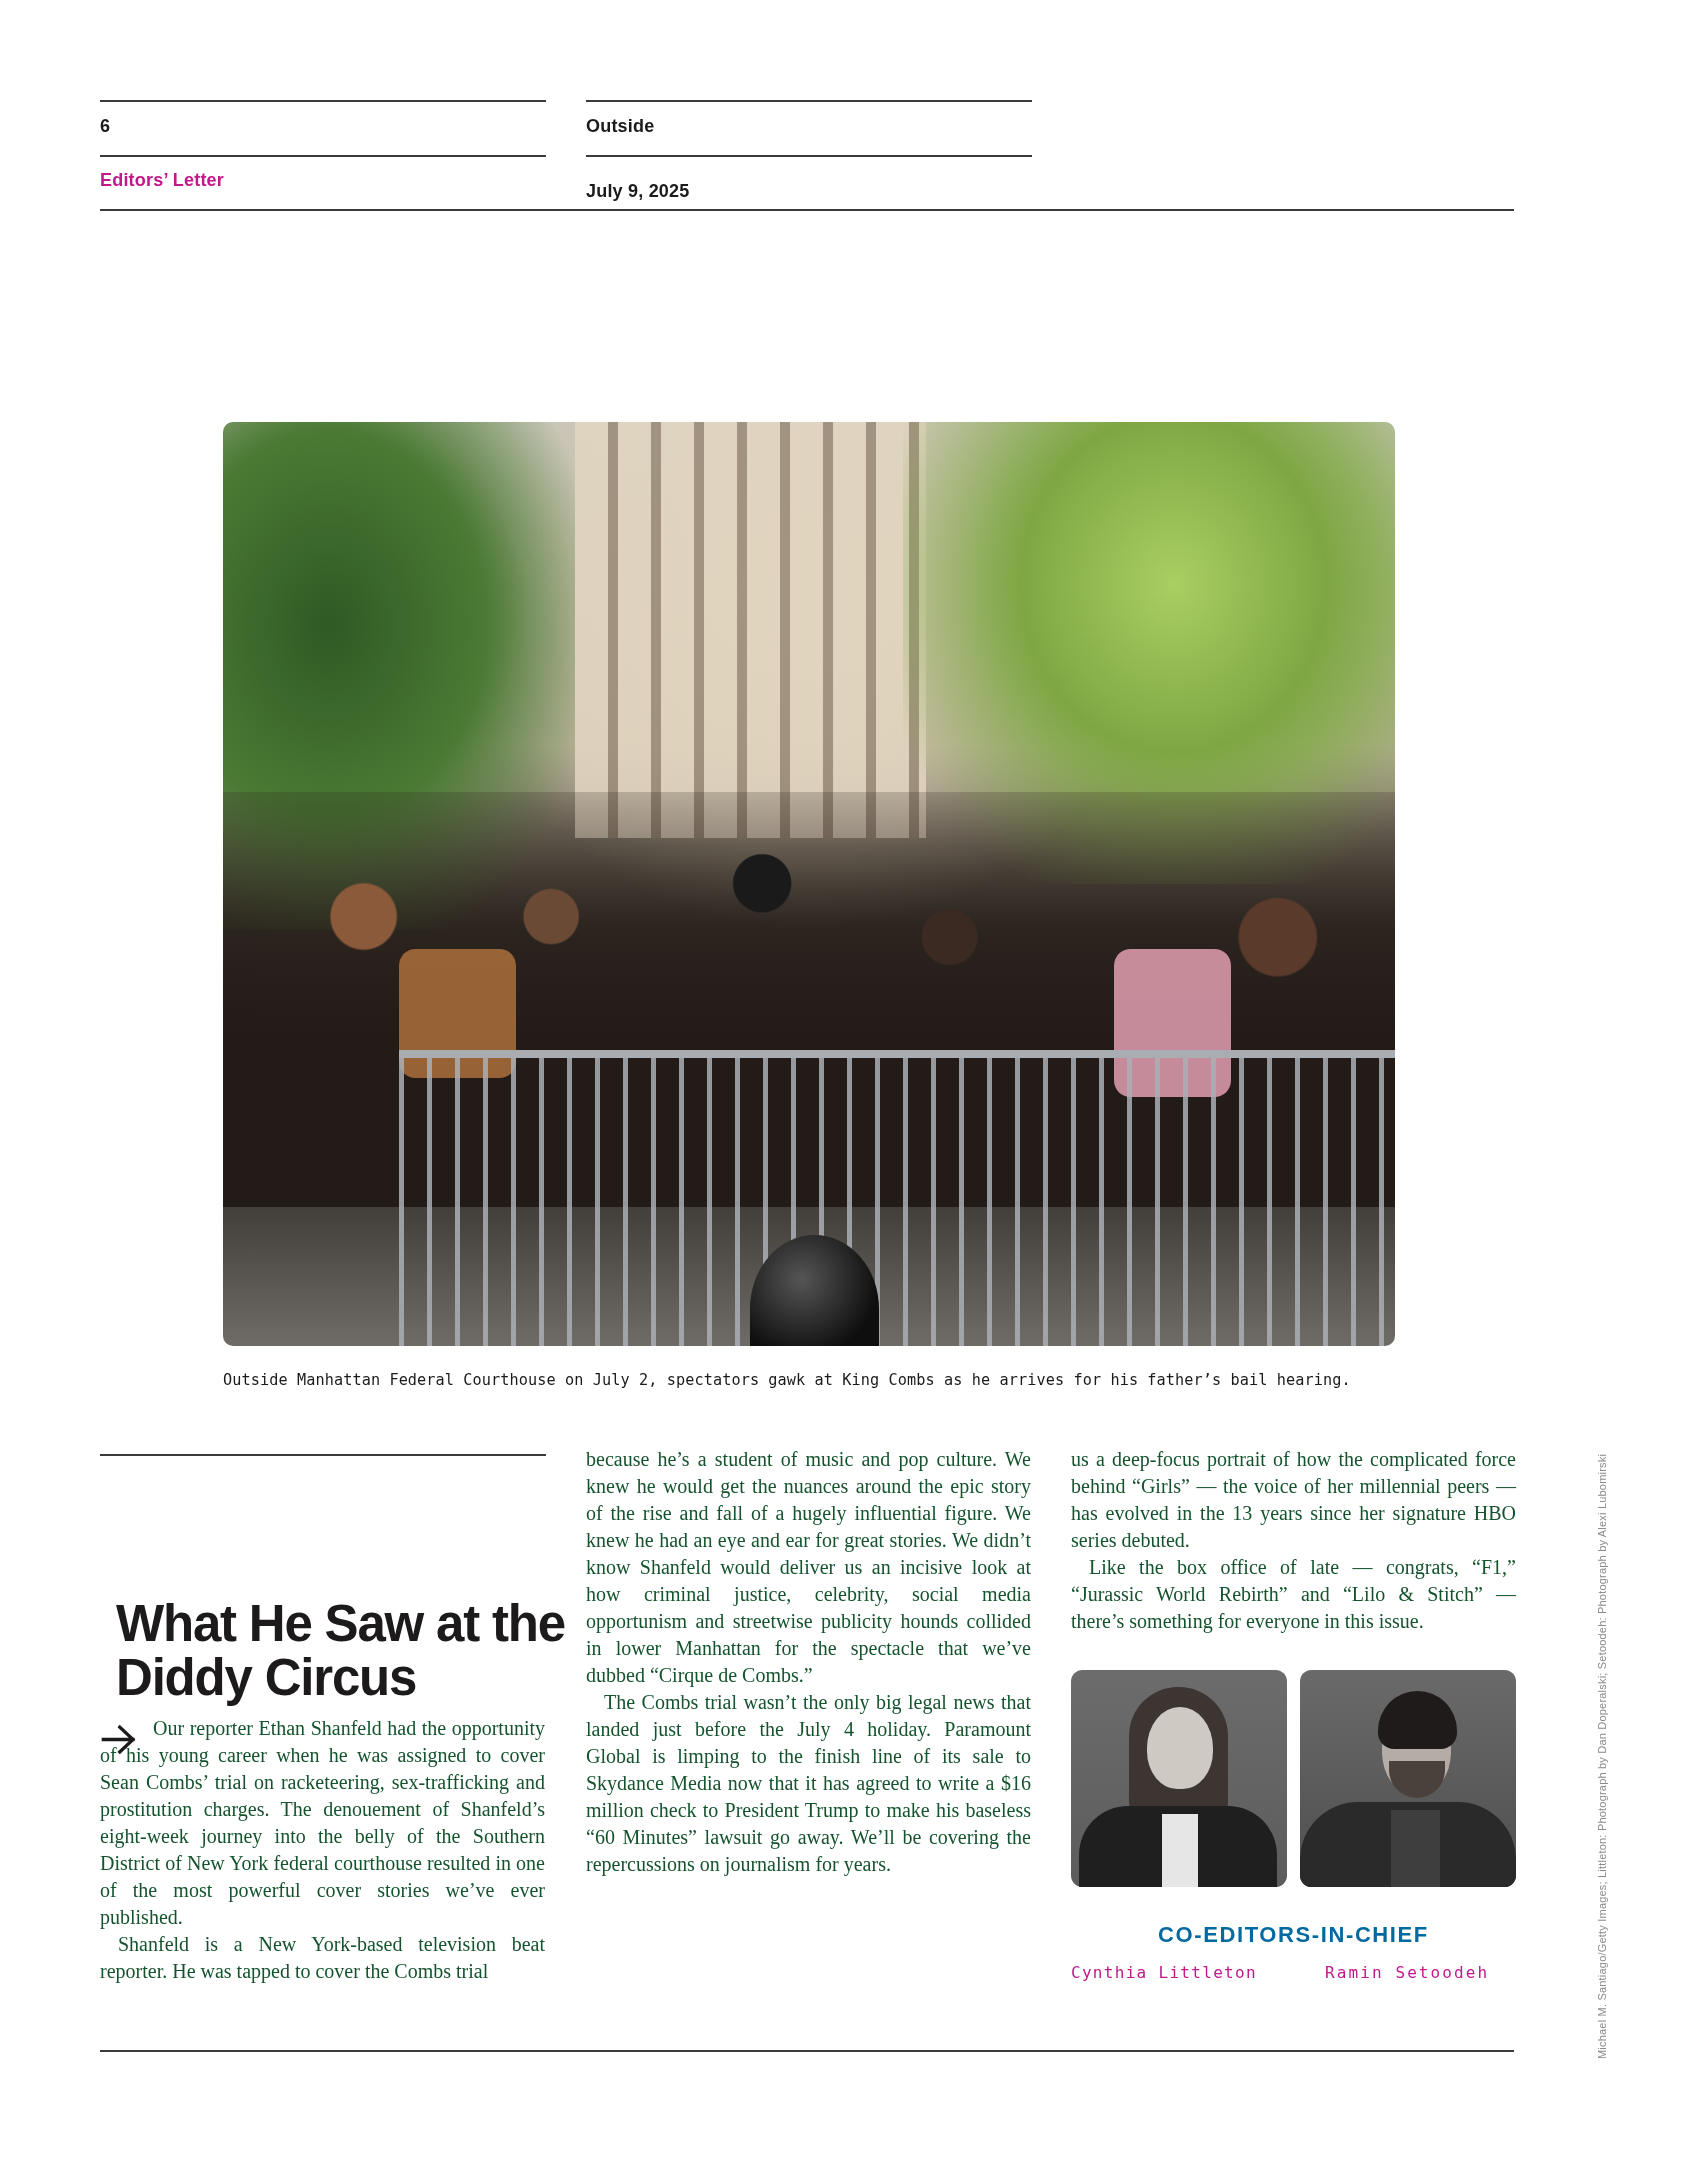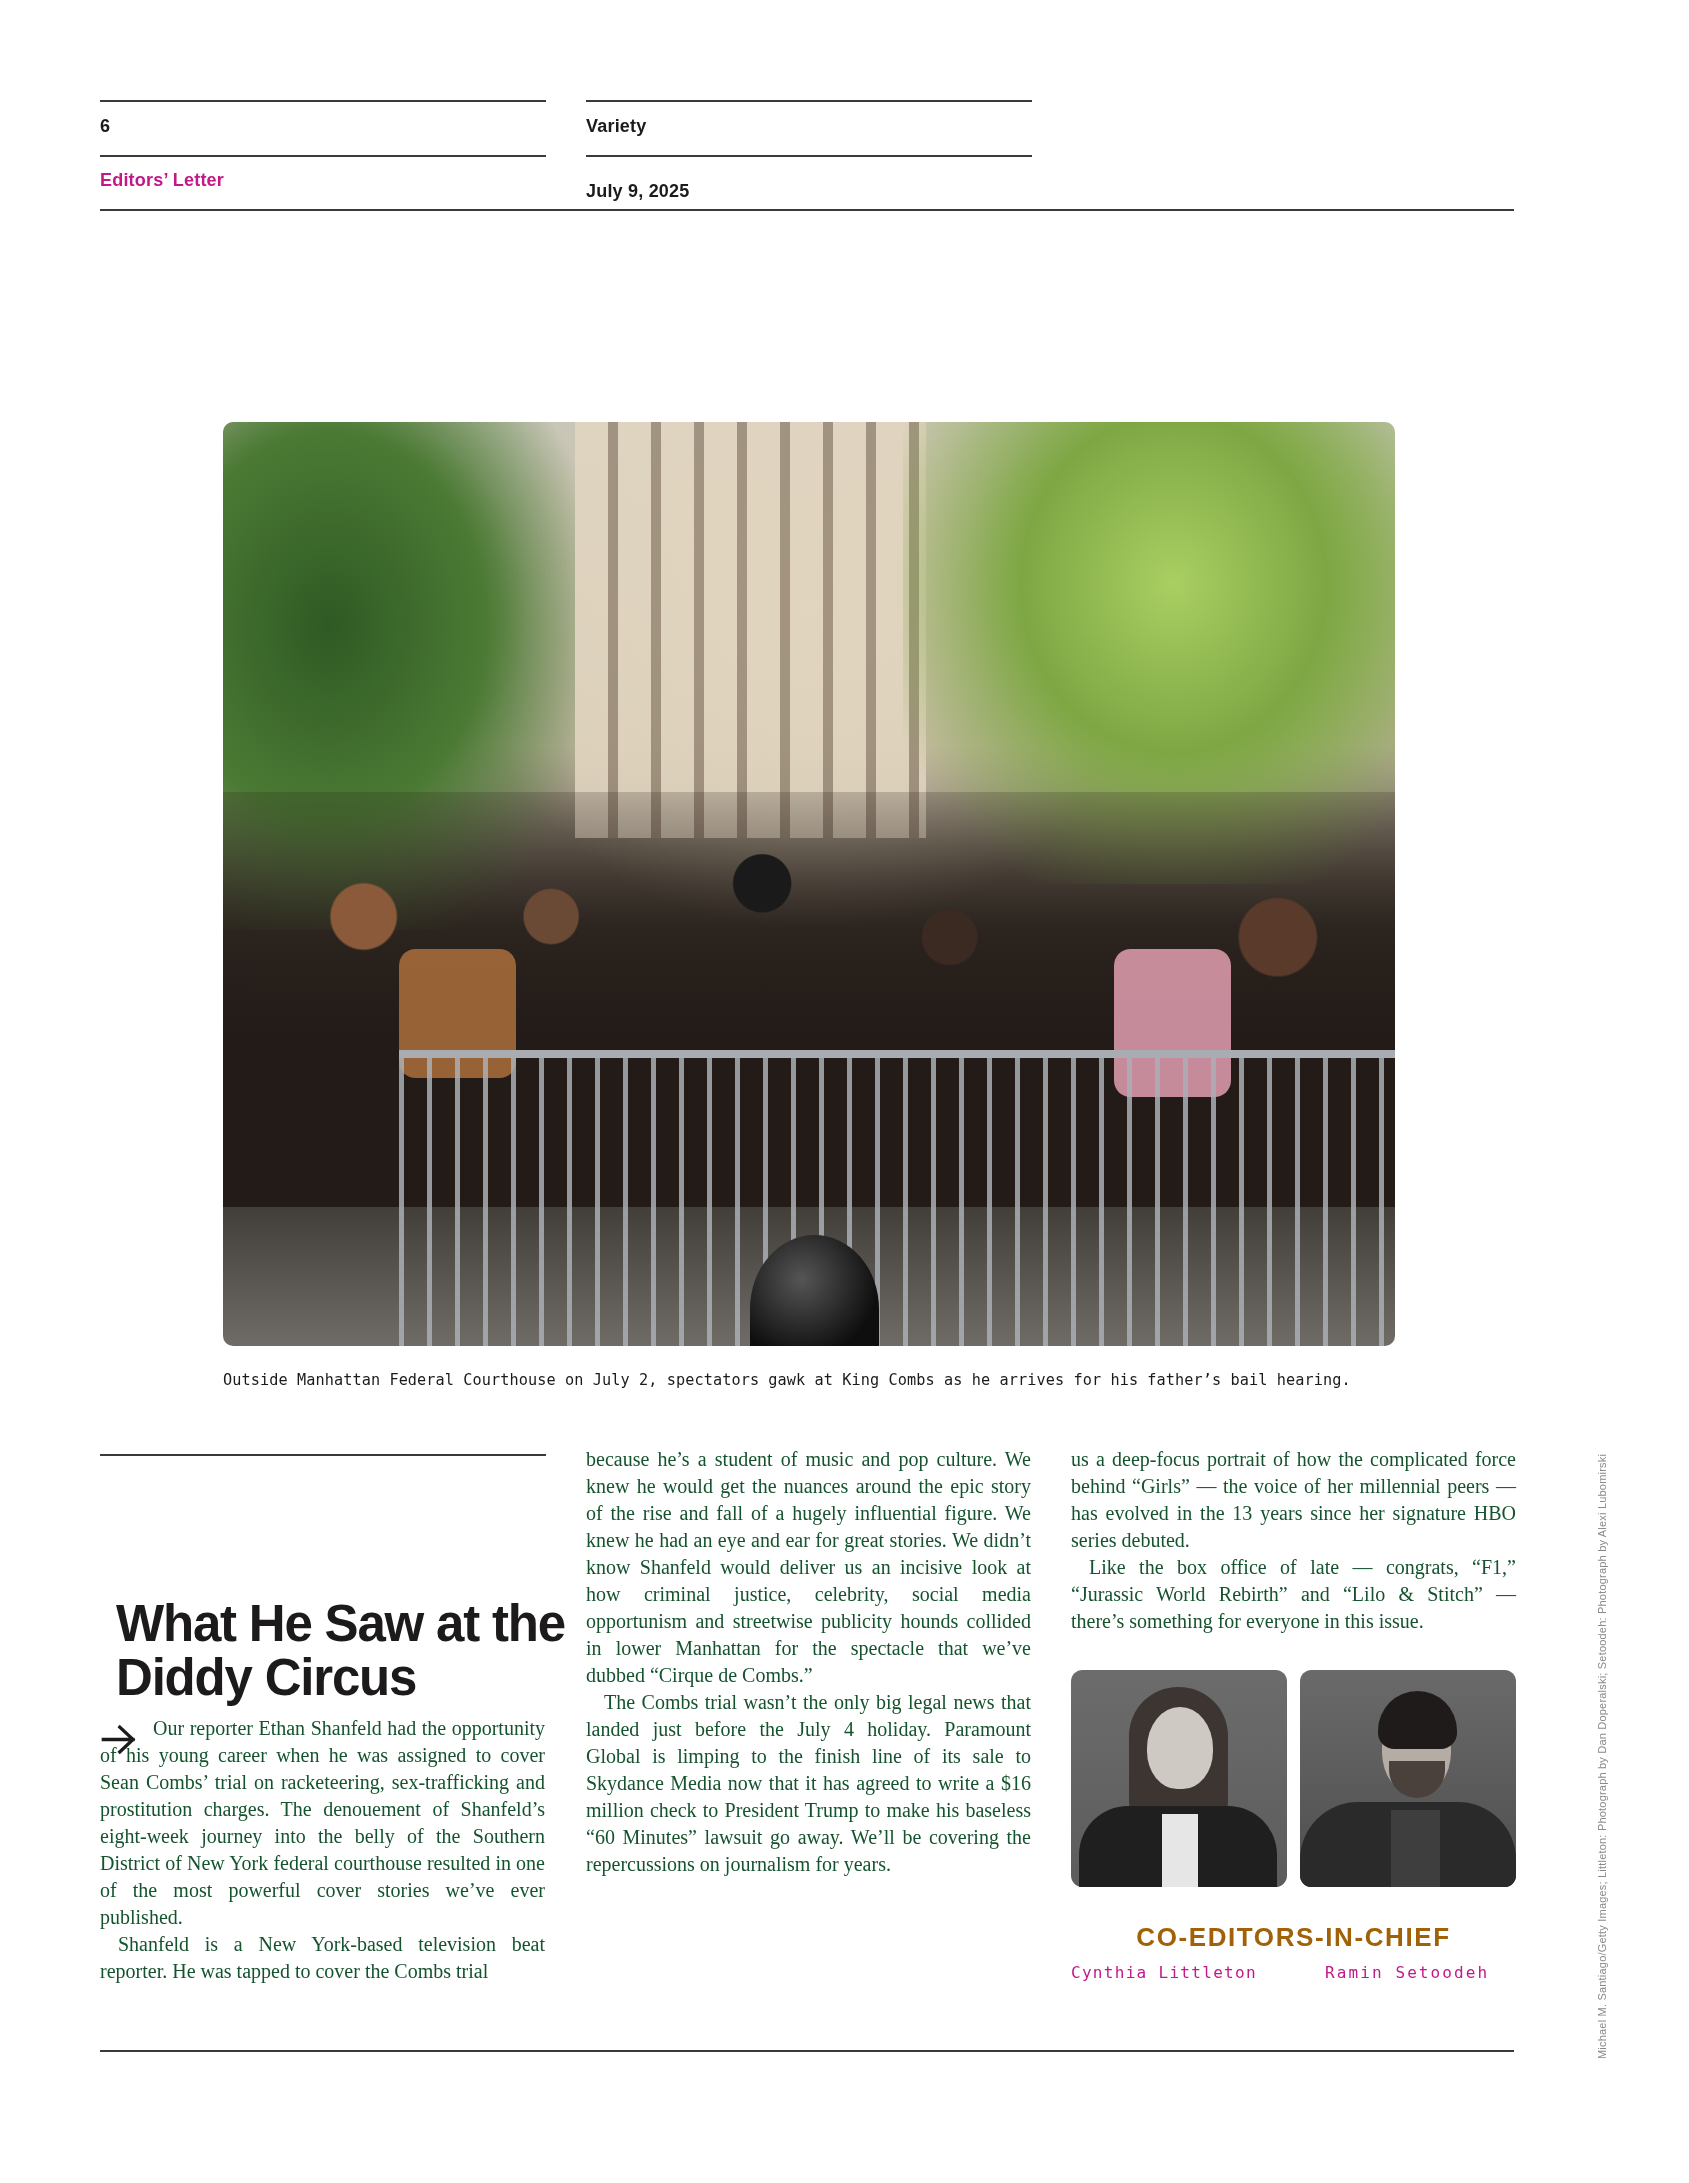--- a/index.html
+++ b/index.html
@@ -68,35 +68,35 @@
   .hs1 .hs-head { left:76px; top:37px; width:66px; height:82px; background:#cfc9c4; }
   .hs1 .hs-body { position:absolute; left:8.2px; top:136px; width:198px; height:99px; border-radius: 49px 49px 0 0; background:#1f1f1f; }
   .hs1 .hs-shirt { position:absolute; left:91px; top:144px; width:36px; height:82px; background:#e6e6e6; }
   .hs2 .hs-hair { position:absolute; left:78px; top:20.6px; width:79px; height:58px; border-radius: 40px 40px 16.5px 16.5px; background:#1e1b1a; }
   .hs2 .hs-head { left:82px; top:33px; width:69px; height:91px; background:#b5aca6; }
   .hs2 .hs-beard { position:absolute; left:89px; top:91px; width:56px; height:37px; border-radius: 0 0 28px 28px; background:#4a403c; }
   .hs2 .hs-body { position:absolute; left:0; top:132px; width:216px; height:99px; border-radius: 58px 58px 0 0; background:#2a2a2a; }
   .hs2 .hs-shirt { position:absolute; left:91px; top:140px; width:49px; height:82px; background:#3e3e3e; }
 
   .editors-title { position: absolute; left: 1071px; top: 1922px; width: 445px; text-align: center;
-    font-size: 26px; font-weight: 700; letter-spacing: 1.6px; color: #a16207; }
+    font-size: 22px; font-weight: 700; letter-spacing: 1.6px; color: #0369a1; }
   .editor-name { position: absolute; top: 1963px; font-size: 16px; letter-spacing: 1.3px; }
   .en1 { left: 1071px; }
   .en2 { left: 1325px; letter-spacing: 2.1px; }
 
   .credit { position: absolute; left: 1596px; top: 2059px; transform-origin: 0 0; transform: rotate(-90deg);
     font-size: 11px; color: #8a8a8a; white-space: nowrap; letter-spacing: 0.2px; }
 </style>
 </head>
 <body>
 
 <div class="rule" style="left:100px; top:100px; width:446px;"></div>
 <div class="rule" style="left:586px; top:100px; width:446px;"></div>
 <div class="hdr-text sans" style="left:100px; top:116px;">6</div>
-<div class="hdr-text sans" style="left:586px; top:116px;">Variety</div>
+<div class="hdr-text sans" style="left:586px; top:116px;">Outside</div>
 <div class="rule" style="left:100px; top:155px; width:446px;"></div>
 <div class="rule" style="left:586px; top:155px; width:446px;"></div>
 <div class="hdr-text sans accent" style="left:100px; top:170px;">Editors’ Letter</div>
 <div class="hdr-text sans" style="left:586px; top:181px;">July 9, 2025</div>
 <div class="rule" style="left:100px; top:209px; width:1414px;"></div>
 
 <div class="photo" role="img" aria-label="Crowd of spectators behind metal barricades outside Manhattan Federal Courthouse holding up phones">
   <div class="building"></div>
   <div class="trees-left"></div>
   <div class="trees-right"></div>

